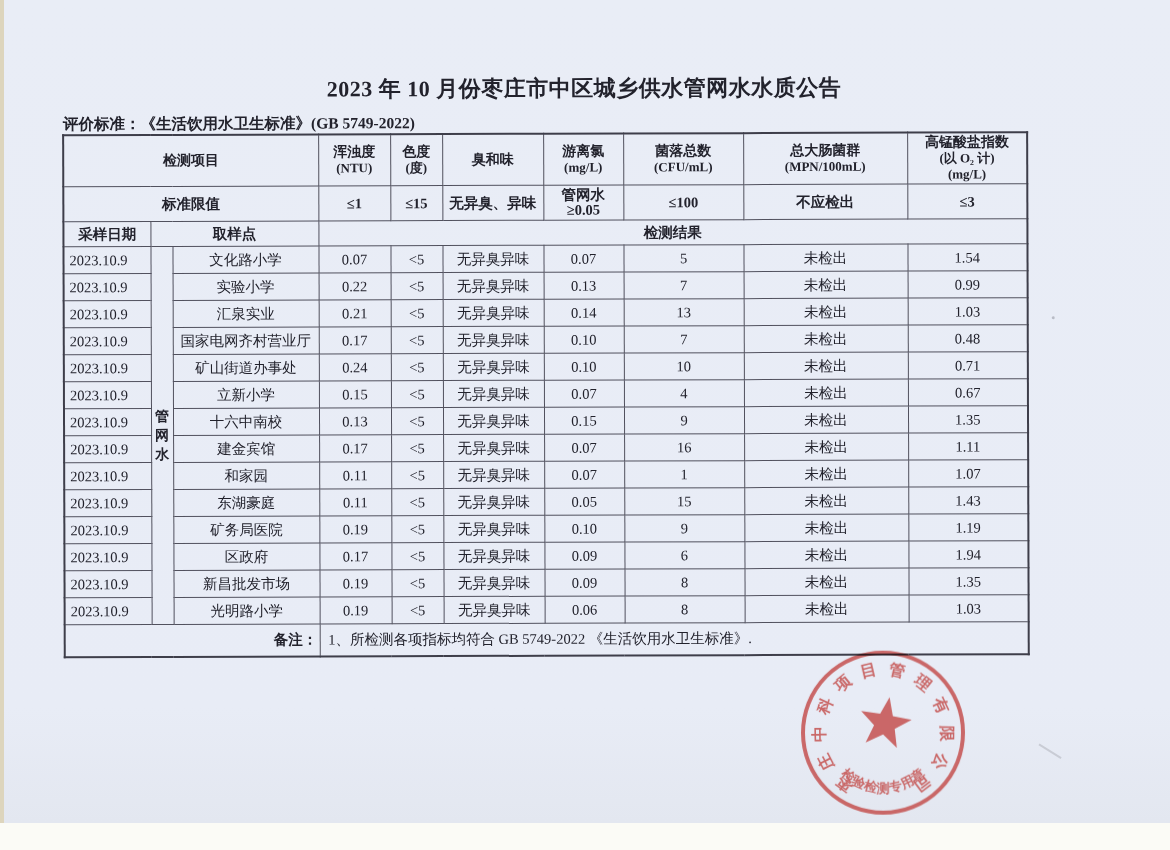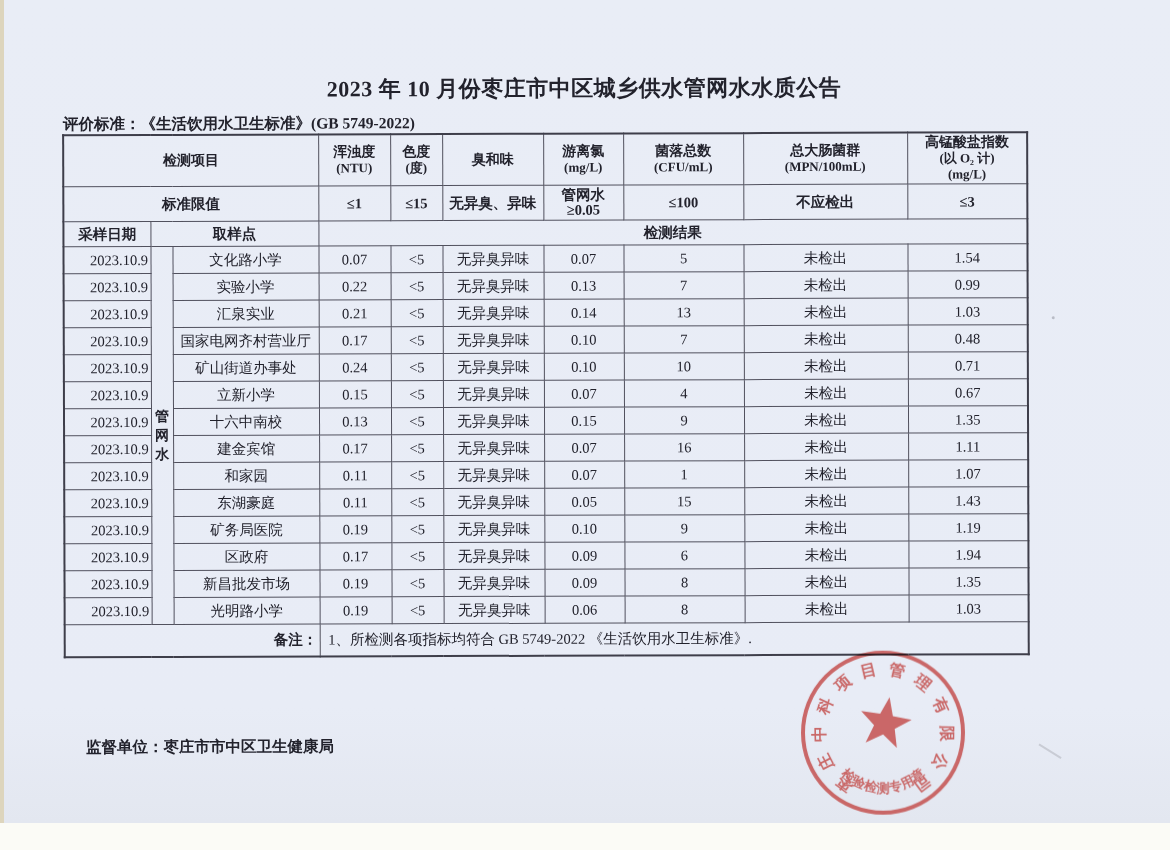--- a/index.html
+++ b/index.html
@@ -45,21 +45,21 @@
     color:#22222c;
   }
   th{font-weight:bold;}
   .r1 th{height:50px;font-size:14px;line-height:16px;}
   .r1 .hname{display:block;}
   .r1 .hunit{display:block;font-size:13px;}
   .r2 th{height:34px;font-size:14.5px;}
   .lim-multi{white-space:pre-line;line-height:15px;}
   .r3 th{height:24px;font-size:14.5px;}
   tbody td{height:26px;font-size:14.5px;}
-  td.c-date{text-align:right;padding-left:5px;}
+  td.c-date{text-align:left;padding-left:5px;}
   td.c-group{padding:0 3px;word-break:break-all;font-size:14px;line-height:19px;font-weight:bold;}
   tfoot td{height:31px;font-size:14.5px;}
   tfoot .note-label{font-weight:bold;text-align:right;}
   tfoot .note-text{text-align:left;padding-left:8px;}
   .footer-line{position:absolute;font-size:15.5px;font-weight:600;}
   .footer-supervisor{left:85px;top:736px;}
   .footer-monitor{left:712px;top:733px;}
   .seal{
     position:absolute;left:794px;top:646px;width:176px;height:176px;
     mix-blend-mode:multiply;opacity:.85;filter:blur(.3px);
@@ -300,23 +300,20 @@
         </tr>
       </tbody>
     <tfoot>
       <tr>
         <td colspan="3" class="note-label">备注：</td>
         <td colspan="7" class="note-text">1、所检测各项指标均符合 GB 5749-2022 《生活饮用水卫生标准》.</td>
       </tr>
     </tfoot>
   </table>
 
-  <div class="footer-line footer-supervisor">
-    <span>监督单位：</span><span>枣庄市市中区卫生健康局</span>
-  </div>
 
   <svg class="seal" viewBox="0 0 176 176">
       <circle cx="88" cy="88" r="80" fill="none" stroke="#c4504e" stroke-width="4"></circle>
       <polygon points="94.7,52.4 97.9,71.4 116.7,75.2 99.7,84.2 101.8,103.3 88.1,89.8 70.6,97.8 79.1,80.5 66.2,66.3 85.2,69.1" fill="#c4504e"></polygon>
       <text transform="translate(49.5 139.1) rotate(-143.0)" fill="#c4504e" font-size="16" font-weight="bold" text-anchor="middle" dominant-baseline="central">枣</text>
       <text transform="translate(31.0 117.1) rotate(-117.0)" fill="#c4504e" font-size="16" font-weight="bold" text-anchor="middle" dominant-baseline="central">庄</text>
       <text transform="translate(24.0 89.1) rotate(-91.0)" fill="#c4504e" font-size="16" font-weight="bold" text-anchor="middle" dominant-baseline="central">中</text>
       <text transform="translate(30.0 61.0) rotate(-65.0)" fill="#c4504e" font-size="16" font-weight="bold" text-anchor="middle" dominant-baseline="central">科</text>
       <text transform="translate(47.7 38.3) rotate(-39.0)" fill="#c4504e" font-size="16" font-weight="bold" text-anchor="middle" dominant-baseline="central">项</text>
       <text transform="translate(73.6 25.6) rotate(-13.0)" fill="#c4504e" font-size="16" font-weight="bold" text-anchor="middle" dominant-baseline="central">目</text>

